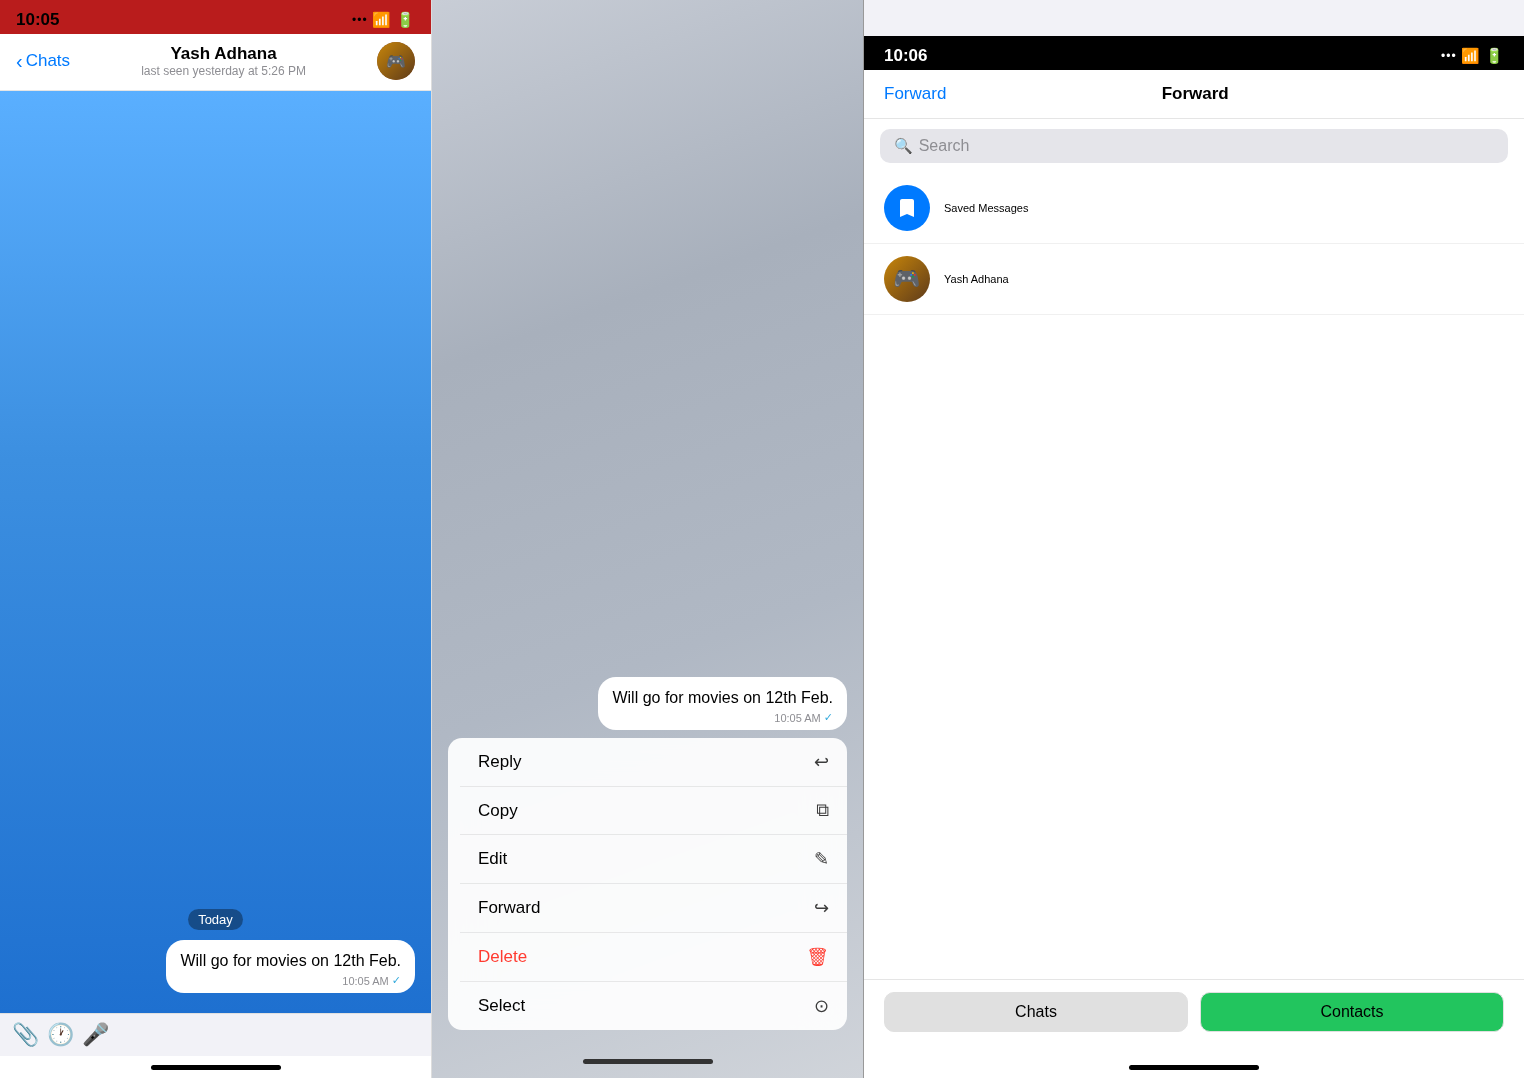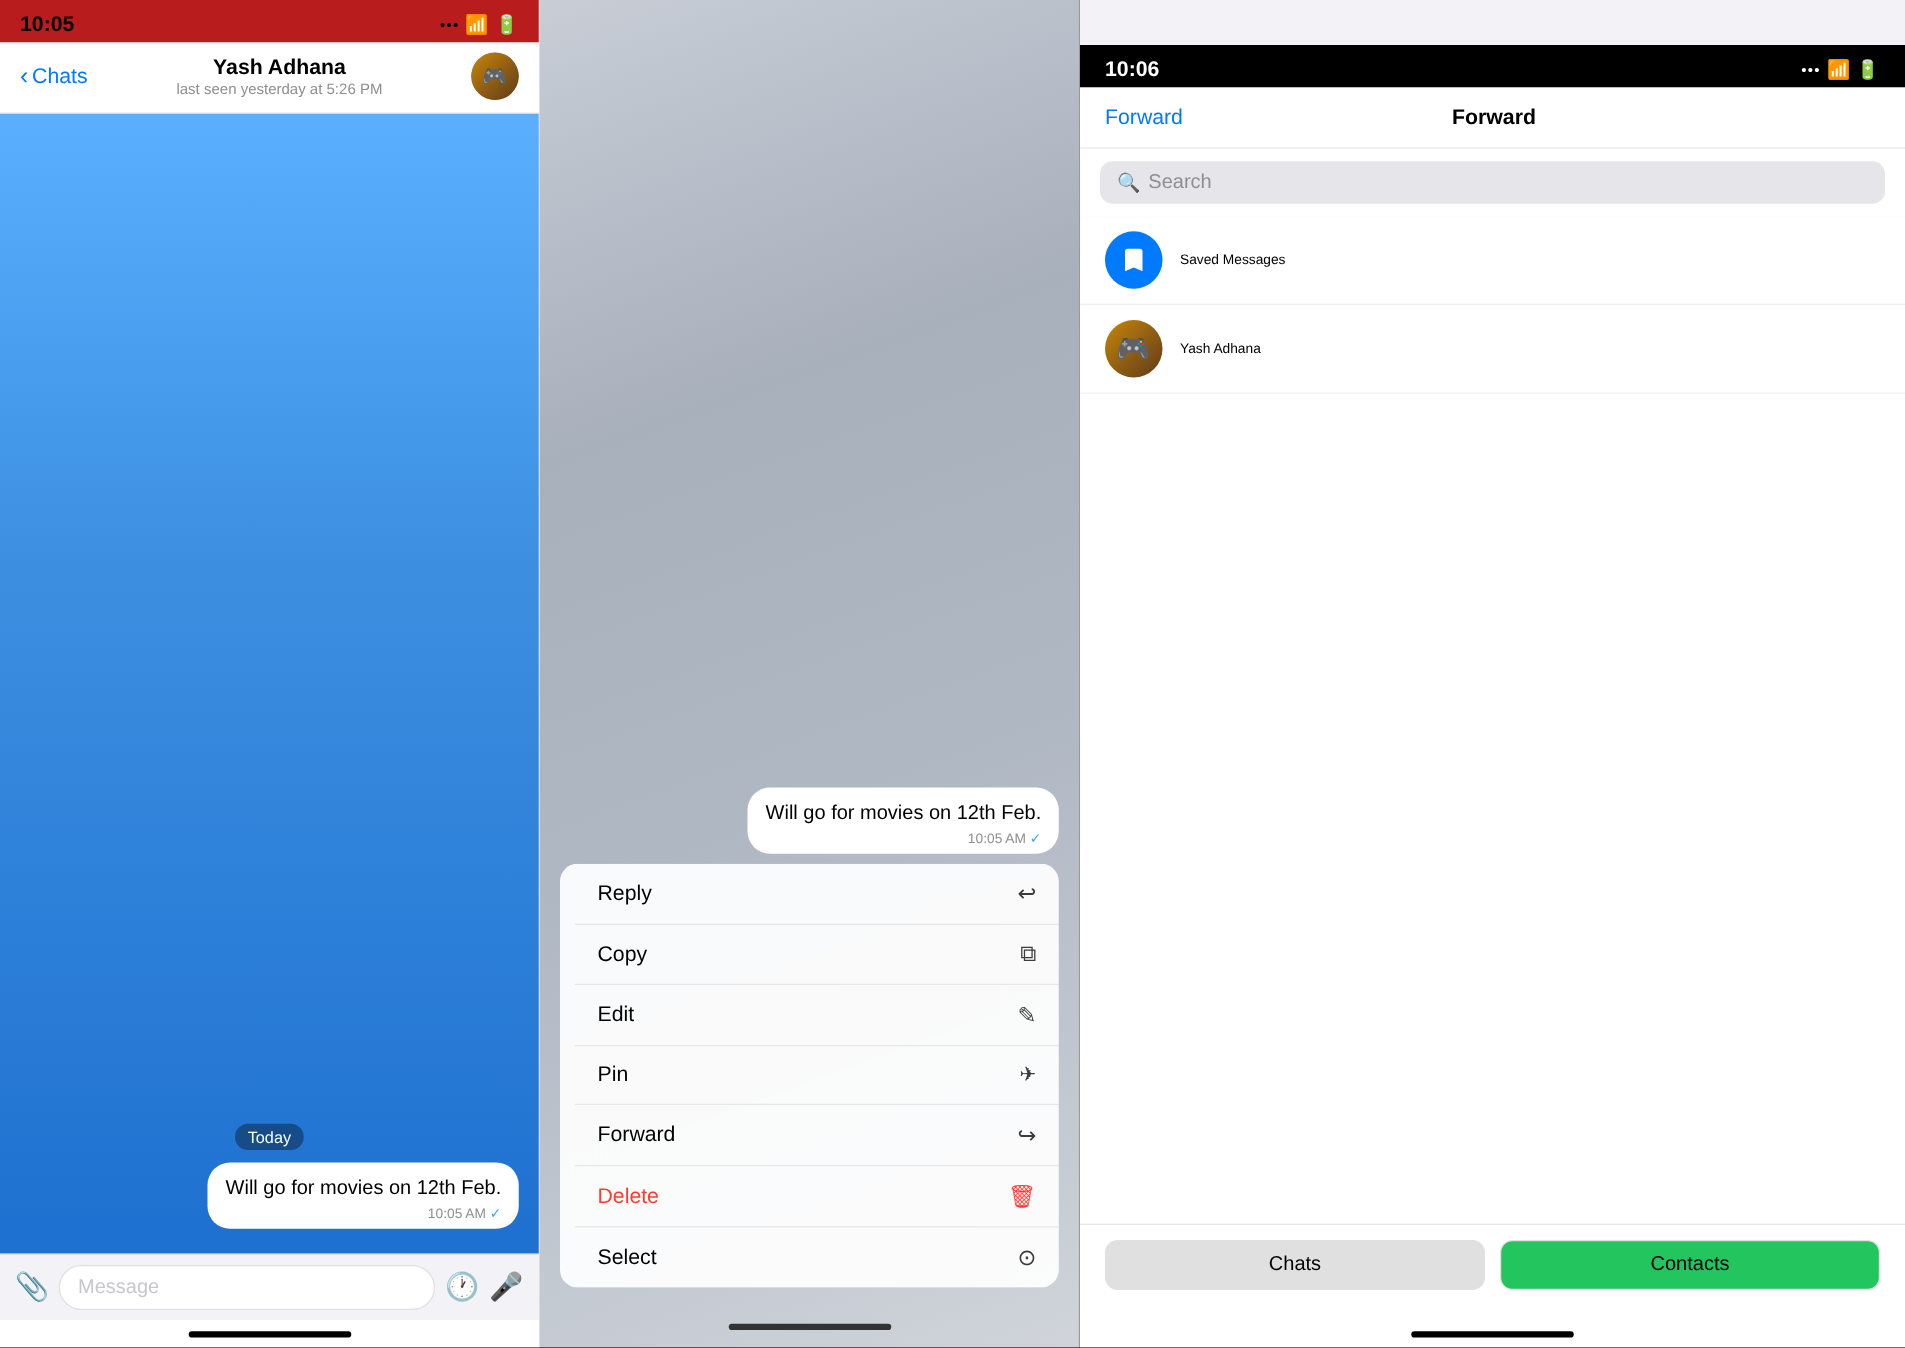--- a/index.html
+++ b/index.html
@@ -418,23 +418,20 @@
       <div class="message-text">Will go for movies on 12th Feb.</div>
       <div class="message-meta">
         <span>10:05 AM</span>
         <span class="check-icon">✓</span>
       </div>
     </div>
   </div>
 
   <div class="chat-input-bar">
     <span class="input-icon">📎</span>
-    <div class="input-field">
-      <span style="color:#c7c7cc;">Message</span>
-    </div>
     <span class="input-icon">🕐</span>
     <span class="input-icon">🎤</span>
   </div>
 
   <div class="home-indicator1">
     <div class="home-bar"></div>
   </div>
 </div>
 
 <div class="panel2">
@@ -455,24 +452,20 @@
       </div>
       <div class="context-menu-item">
         <span class="context-menu-label">Copy</span>
         <span class="context-menu-icon">⧉</span>
       </div>
       <div class="context-menu-item">
         <span class="context-menu-label">Edit</span>
         <span class="context-menu-icon">✎</span>
       </div>
       <div class="context-menu-item">
-        <span class="context-menu-label">Pin</span>
-        <span class="context-menu-icon" style="font-size:16px;">✈</span>
-      </div>
-      <div class="context-menu-item">
         <span class="context-menu-label">Forward</span>
         <span class="context-menu-icon">↪</span>
       </div>
       <div class="context-menu-item">
         <span class="context-menu-label delete">Delete</span>
         <span class="context-menu-icon delete">🗑</span>
       </div>
       <div class="context-menu-item">
         <span class="context-menu-label">Select</span>
         <span class="context-menu-icon">⊙</span>

